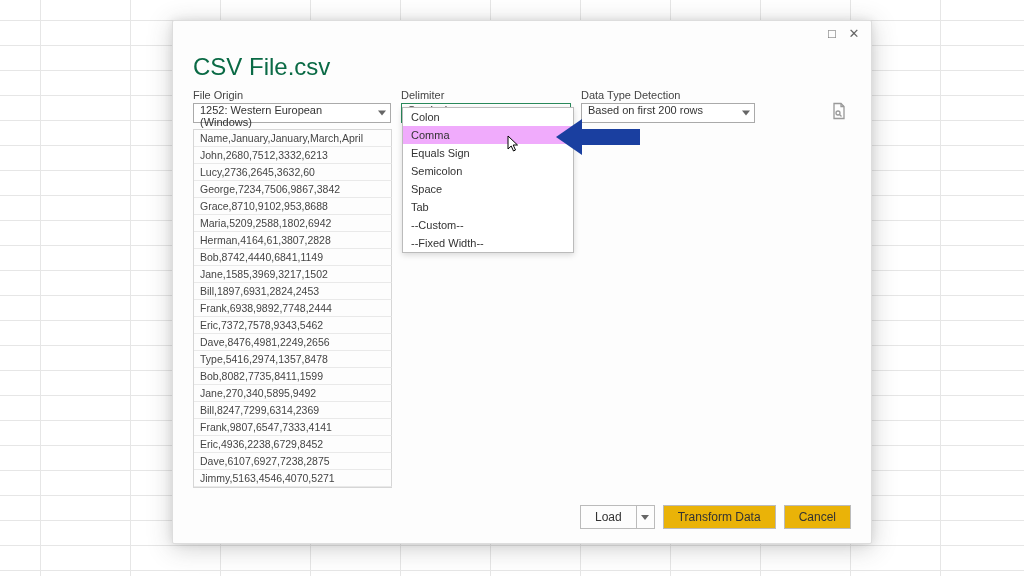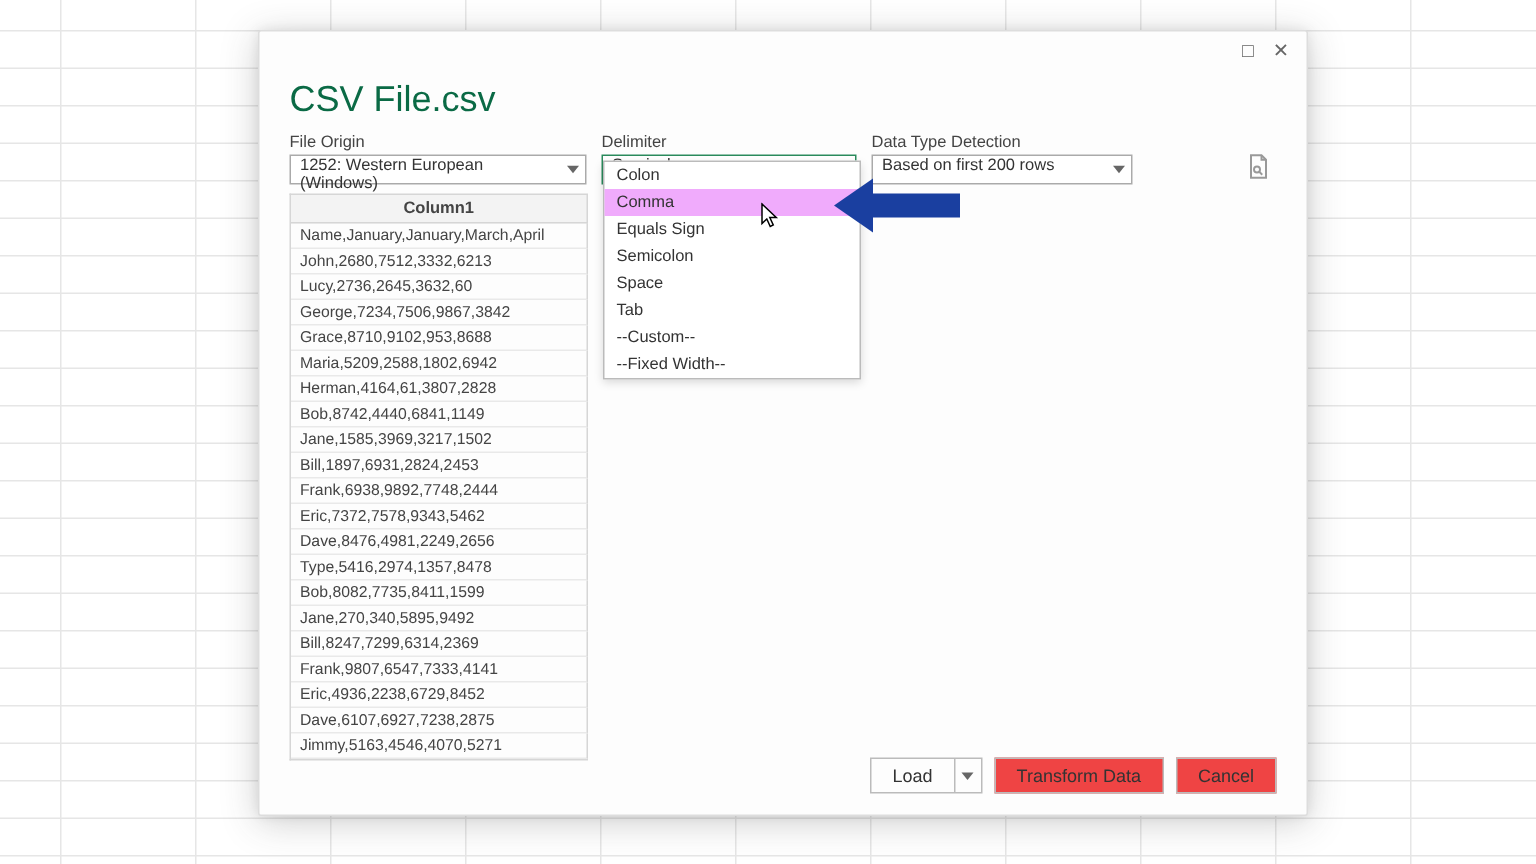--- a/index.html
+++ b/index.html
@@ -21,21 +21,21 @@
   .cg-delim  .combo { width: 170px; }
   .cg-detect .combo { width: 174px; }
   .doc-icon { width: 24px; height: 24px; color: #888; display: flex; align-items: center; justify-content: center; margin-left: auto; cursor: pointer; }
   .preview { margin: 6px 20px 0; width: 199px; border: 1px solid #d6d6d6; border-right: none; }
   .preview .hdr { background: #f3f3f3; text-align: center; font-size: 11px; font-weight: 600; color: #444; padding: 3px 0; border-bottom: 1px solid #d6d6d6; border-right: 1px solid #d6d6d6; }
   .preview .row { font-size: 10.5px; color: #444; padding: 2px 6px; border-bottom: 1px solid #e9e9e9; border-right: 1px solid #d6d6d6; white-space: nowrap; overflow: hidden; }
   .dropdown-list { position: absolute; left: 229px; top: 86px; width: 172px; background: #fff; border: 1px solid #bbb; box-shadow: 0 2px 6px rgba(0,0,0,0.15); z-index: 5; }
   .dropdown-list .opt { font-size: 11px; color: #333; padding: 3px 8px; cursor: pointer; }
   .dropdown-list .opt.hover { background: #f0abfc; }
   .actions { position: absolute; bottom: 14px; right: 20px; display: flex; gap: 8px; align-items: center; padding-left: 20px; }
-  .btn { height: 24px; border: 1px solid #bbb; background: #ef4444; font-size: 12px; color: #333; padding: 0 14px; display: flex; align-items: center; cursor: pointer; }
+  .btn { height: 24px; border: 1px solid #bbb; background: #eab308; font-size: 12px; color: #333; padding: 0 14px; display: flex; align-items: center; cursor: pointer; }
   .btn-split { display: flex; border: 1px solid #bbb; align-items: stretch; height: 24px; }
   .btn-split .main { padding: 0 14px; display: flex; align-items: center; font-size: 12px; color: #333; cursor: pointer; }
   .btn-split .caret-btn { width: 18px; border-left: 1px solid #bbb; display: flex; align-items: center; justify-content: center; cursor: pointer; }
   .btn-split .caret-btn .c { width: 0; height: 0; border-left: 4px solid transparent; border-right: 4px solid transparent; border-top: 5px solid #666; }
   .arrow-callout { position: absolute; left: 383px; top: 98px; width: 84px; height: 36px; pointer-events: none; z-index: 6; }
   .arrow-callout .shaft { position: absolute; left: 24px; top: 10px; width: 60px; height: 16px; background: #1a3fa0; }
   .arrow-callout .head { position: absolute; left: 0; top: 0; width: 0; height: 0; border-top: 18px solid transparent; border-bottom: 18px solid transparent; border-right: 26px solid #1a3fa0; }
   .cursor-ptr { position: absolute; left: 334px; top: 114px; width: 14px; height: 18px; z-index: 7; pointer-events: none; }
 </style>
 </head>
@@ -111,21 +111,20 @@
       <svg width="16" height="18" viewBox="0 0 16 18" fill="none" stroke="#999" stroke-width="1.3">
         <path d="M3 1.5 h7 l3 3 v12 h-10 z"></path>
           <path d="M10 1.5 v3 h3"></path>
           <circle cx="7" cy="11" r="2" fill="none"></circle>
           <path d="M8.5 12.5 l2 2"></path>
       </svg>
     </div>
   </div>
 
   <div class="preview">
-    <div class="hdr">Column1</div>
     <div id="preview-rows">
         <div class="row">Name,January,January,March,April</div>
         <div class="row">John,2680,7512,3332,6213</div>
         <div class="row">Lucy,2736,2645,3632,60</div>
         <div class="row">George,7234,7506,9867,3842</div>
         <div class="row">Grace,8710,9102,953,8688</div>
         <div class="row">Maria,5209,2588,1802,6942</div>
         <div class="row">Herman,4164,61,3807,2828</div>
         <div class="row">Bob,8742,4440,6841,1149</div>
         <div class="row">Jane,1585,3969,3217,1502</div>

